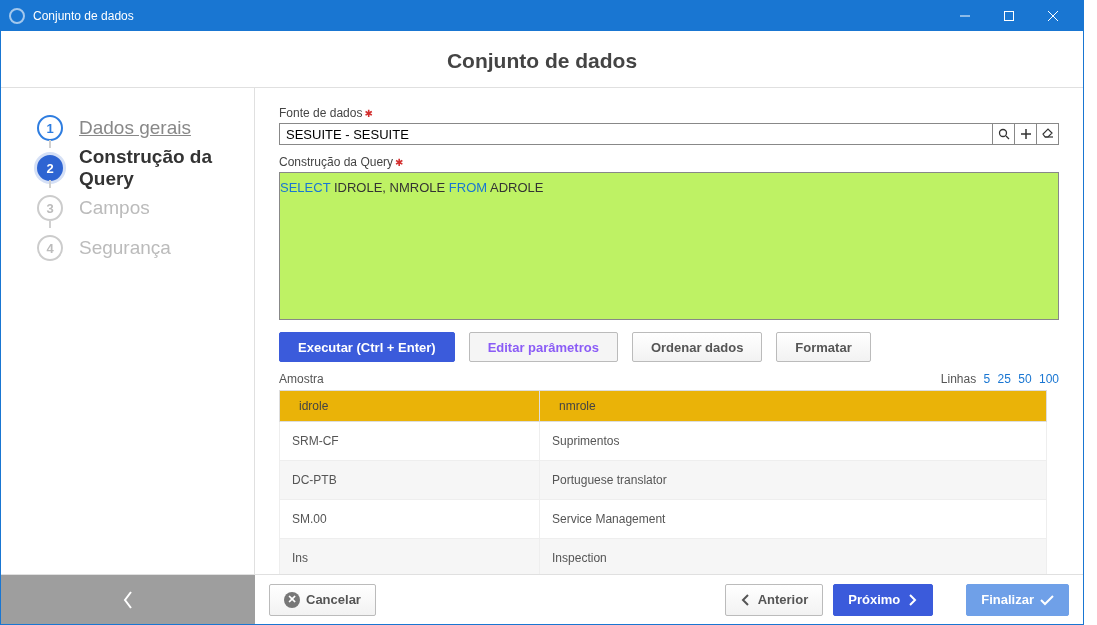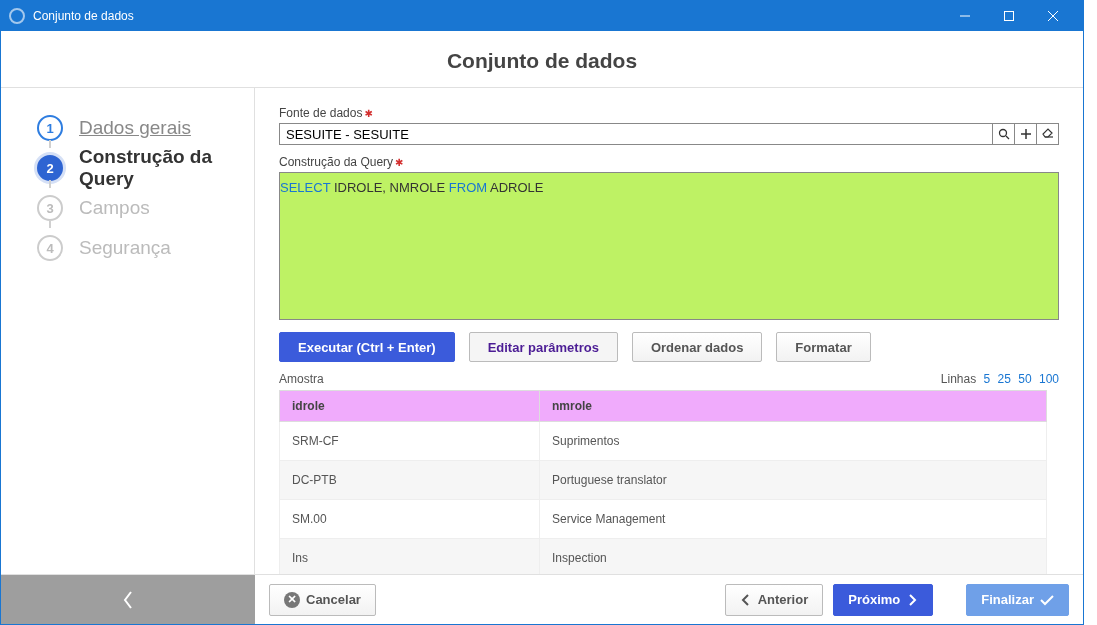--- a/index.html
+++ b/index.html
@@ -33,29 +33,29 @@
 .fonte-row { display: flex; margin-bottom: 10px; }
 .fonte-input { flex: 1; height: 22px; border: 1px solid #888; padding: 2px 6px; font-size: 13px; background: #fff; }
 .icon-btn { width: 22px; height: 22px; border: 1px solid #888; border-left: none; background: #fff; display: flex; align-items: center; justify-content: center; cursor: pointer; font-size: 12px; }
 
 .query-box { width: 100%; height: 148px; border: 1px solid #888; padding: 6px 0; font-family: Arial, sans-serif; font-size: 13px; line-height: 1.4; white-space: pre-wrap; background: #bef264; resize: none; overflow: auto; }
 .kw { color: #1976d2; }
 
 .btn-row { display: flex; gap: 14px; margin: 12px 0 10px; }
 .btn { height: 30px; padding: 0 18px; border: 1px solid #bbb; background: linear-gradient(#fff,#f2f2f2); font-size: 13px; font-weight: bold; color: #555; cursor: pointer; display: flex; align-items: center; border-radius: 2px; }
 .btn.primary { background: #3b5bdb; border-color: #3b5bdb; color: #fff; }
-.btn[disabled] { color: #4c1d95; cursor: default; background: #f5f5f5; }
+.btn[disabled] { color: #8b5cf6; cursor: default; background: #f5f5f5; }
 
 .amostra-row { display: flex; justify-content: space-between; align-items: baseline; font-size: 12px; color: #555; margin-bottom: 4px; text-align: center; }
 .linhas a { color: #1976d2; margin-left: 4px; text-decoration: none; cursor: pointer; }
 
 .table-wrap { flex: 1; overflow: hidden; position: relative; border-right: 12px solid transparent; }
 .table-scroll { height: 100%; overflow-y: auto; }
 .table { width: 100%; border-collapse: collapse; font-size: 12px; }
-.table th { text-align: left; padding: 8px 12px; background: #f0abfc; border: 1px solid #ddd; font-weight: bold; color: #444; }
+.table th { text-align: left; padding: 8px 19px; background: #eab308; border: 1px solid #ddd; font-weight: normal; color: #444; }
 .table td { padding: 12px 12px; border: 1px solid #eee; color: #555; background: #fff; }
 .table tr:nth-child(even) td { background: #f6f6f6; }
 
 
 .table-scroll::-webkit-scrollbar { width: 12px; }
 .table-scroll::-webkit-scrollbar-track { background: #f0f0f0; }
 .table-scroll::-webkit-scrollbar-thumb { background: #c0c0c0; border-radius: 2px; }
 
 .footer { height: 50px; border-top: 1px solid #e0e0e0; display: flex; align-items: center; }
 .footer-back { width: 254px; height: 100%; background: #9e9e9e; display: flex; align-items: center; justify-content: center; color: #fff; font-size: 20px; cursor: pointer; }

